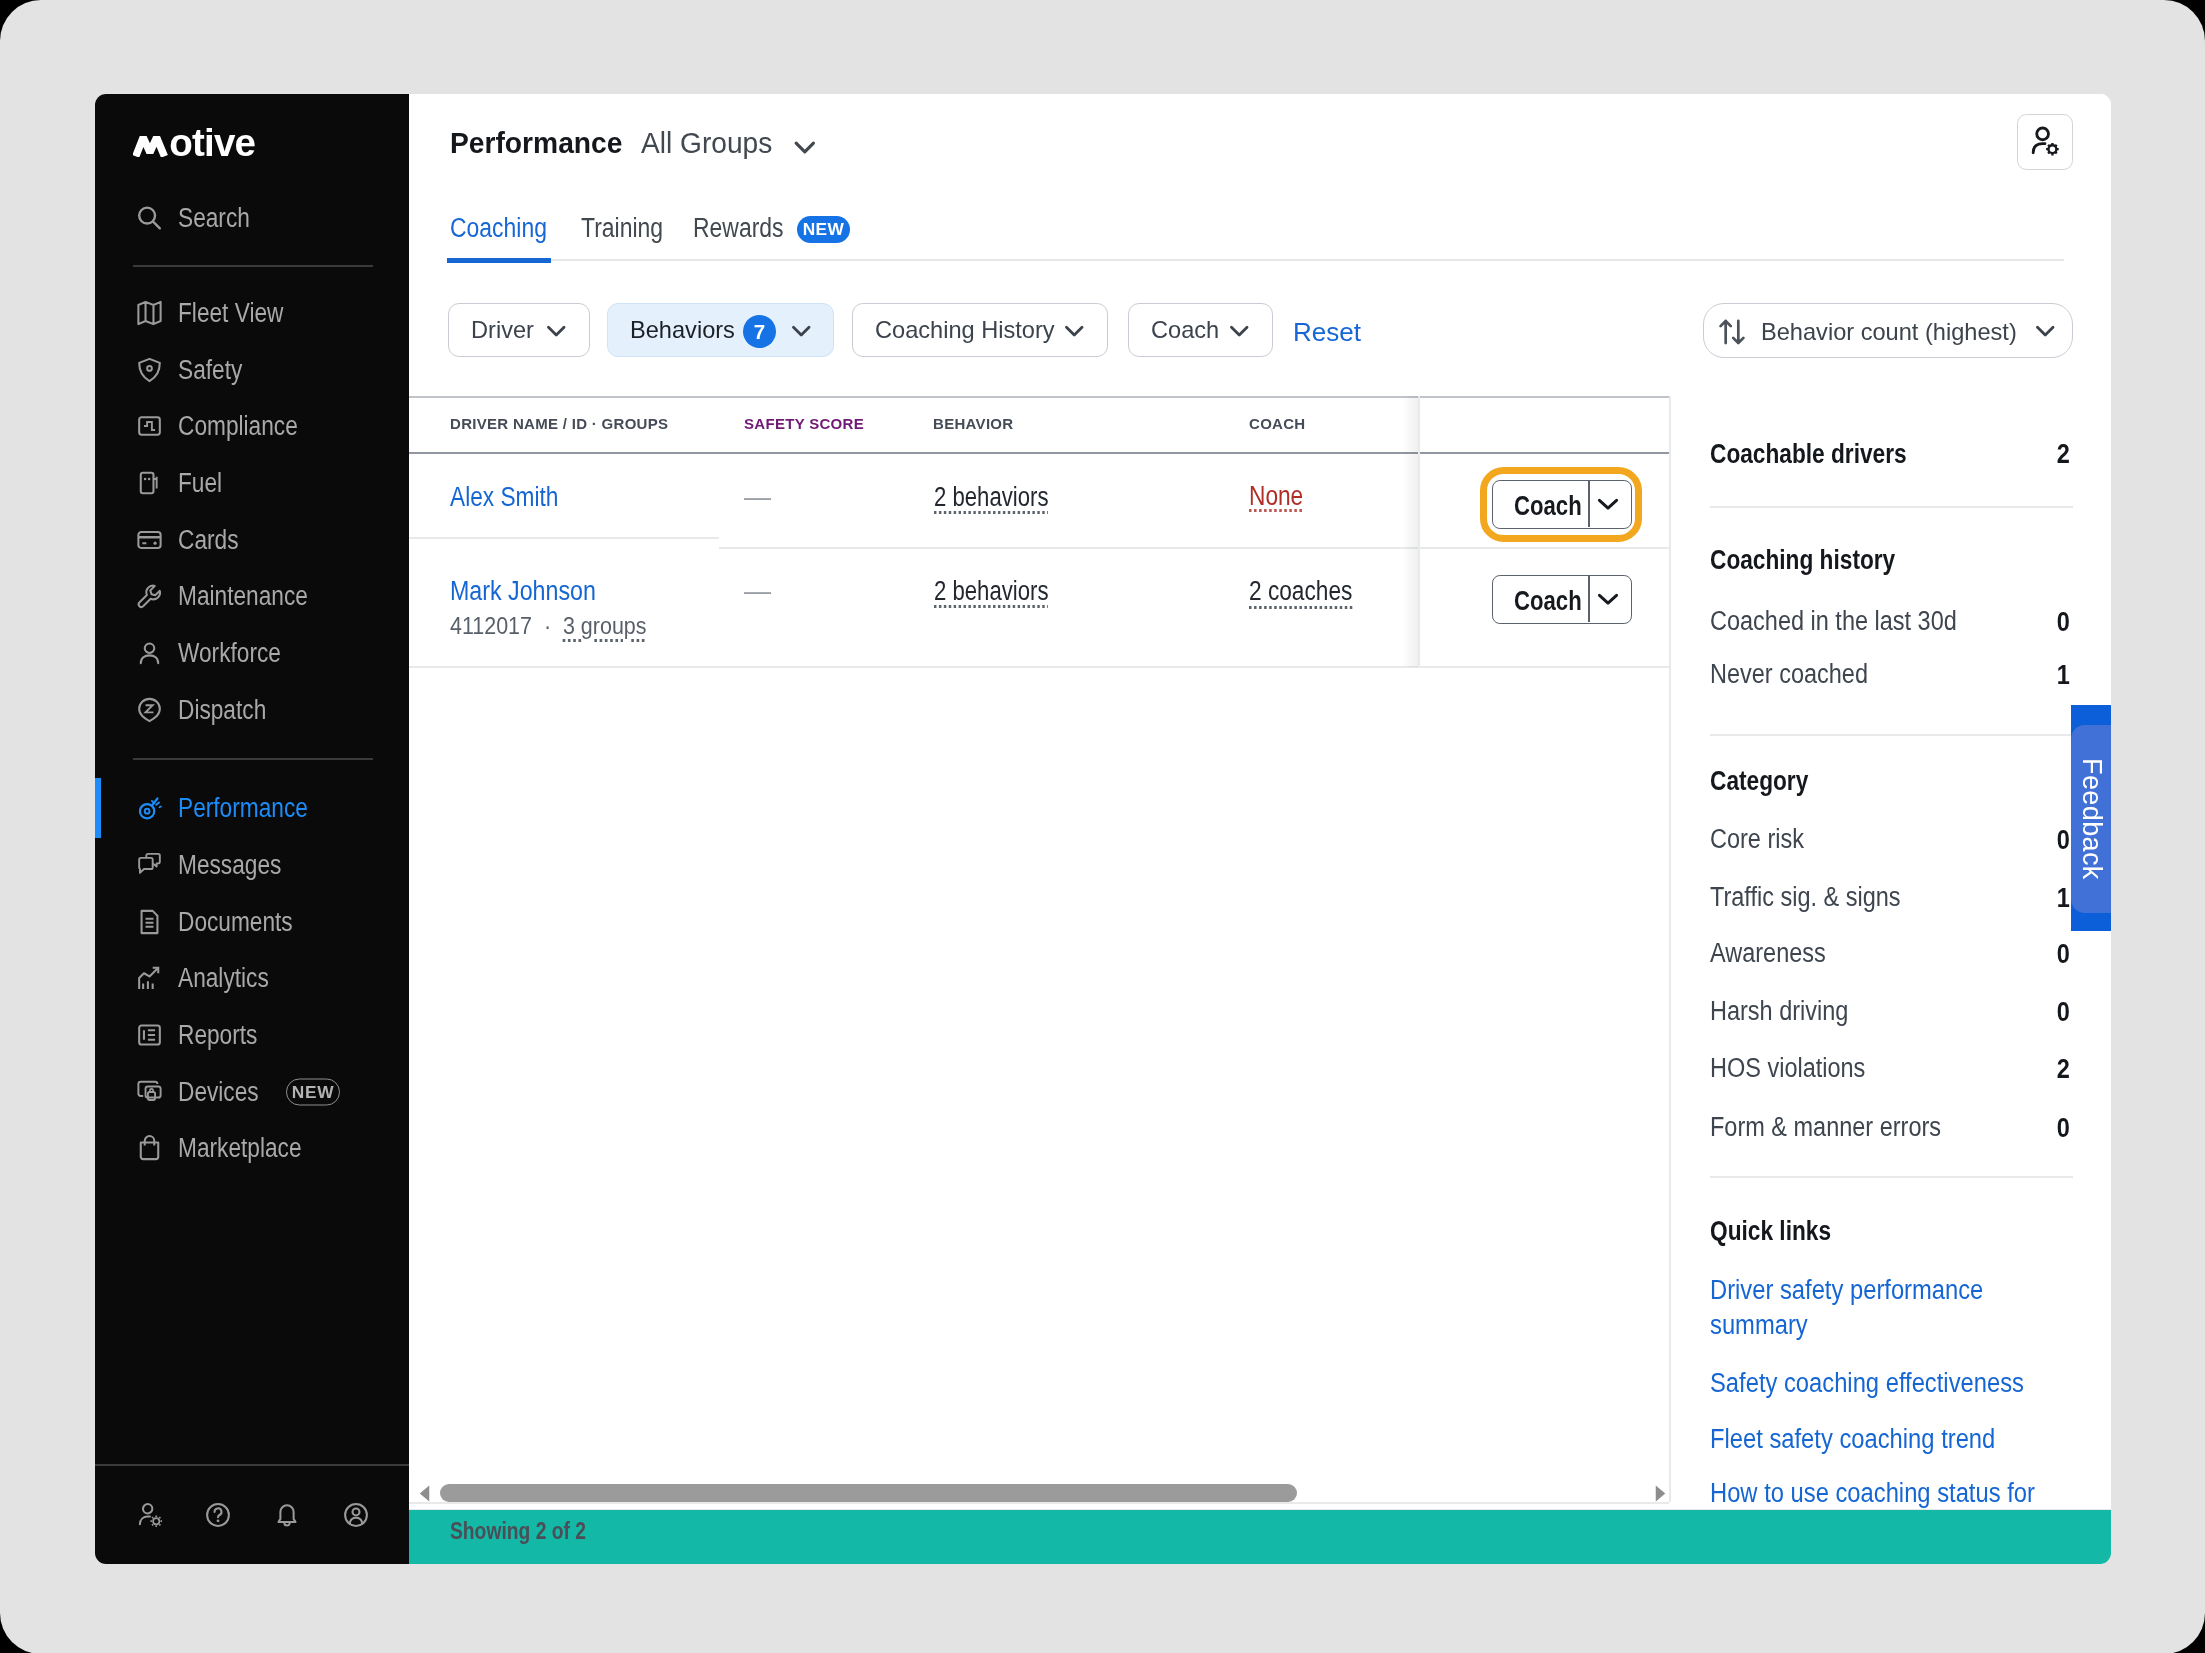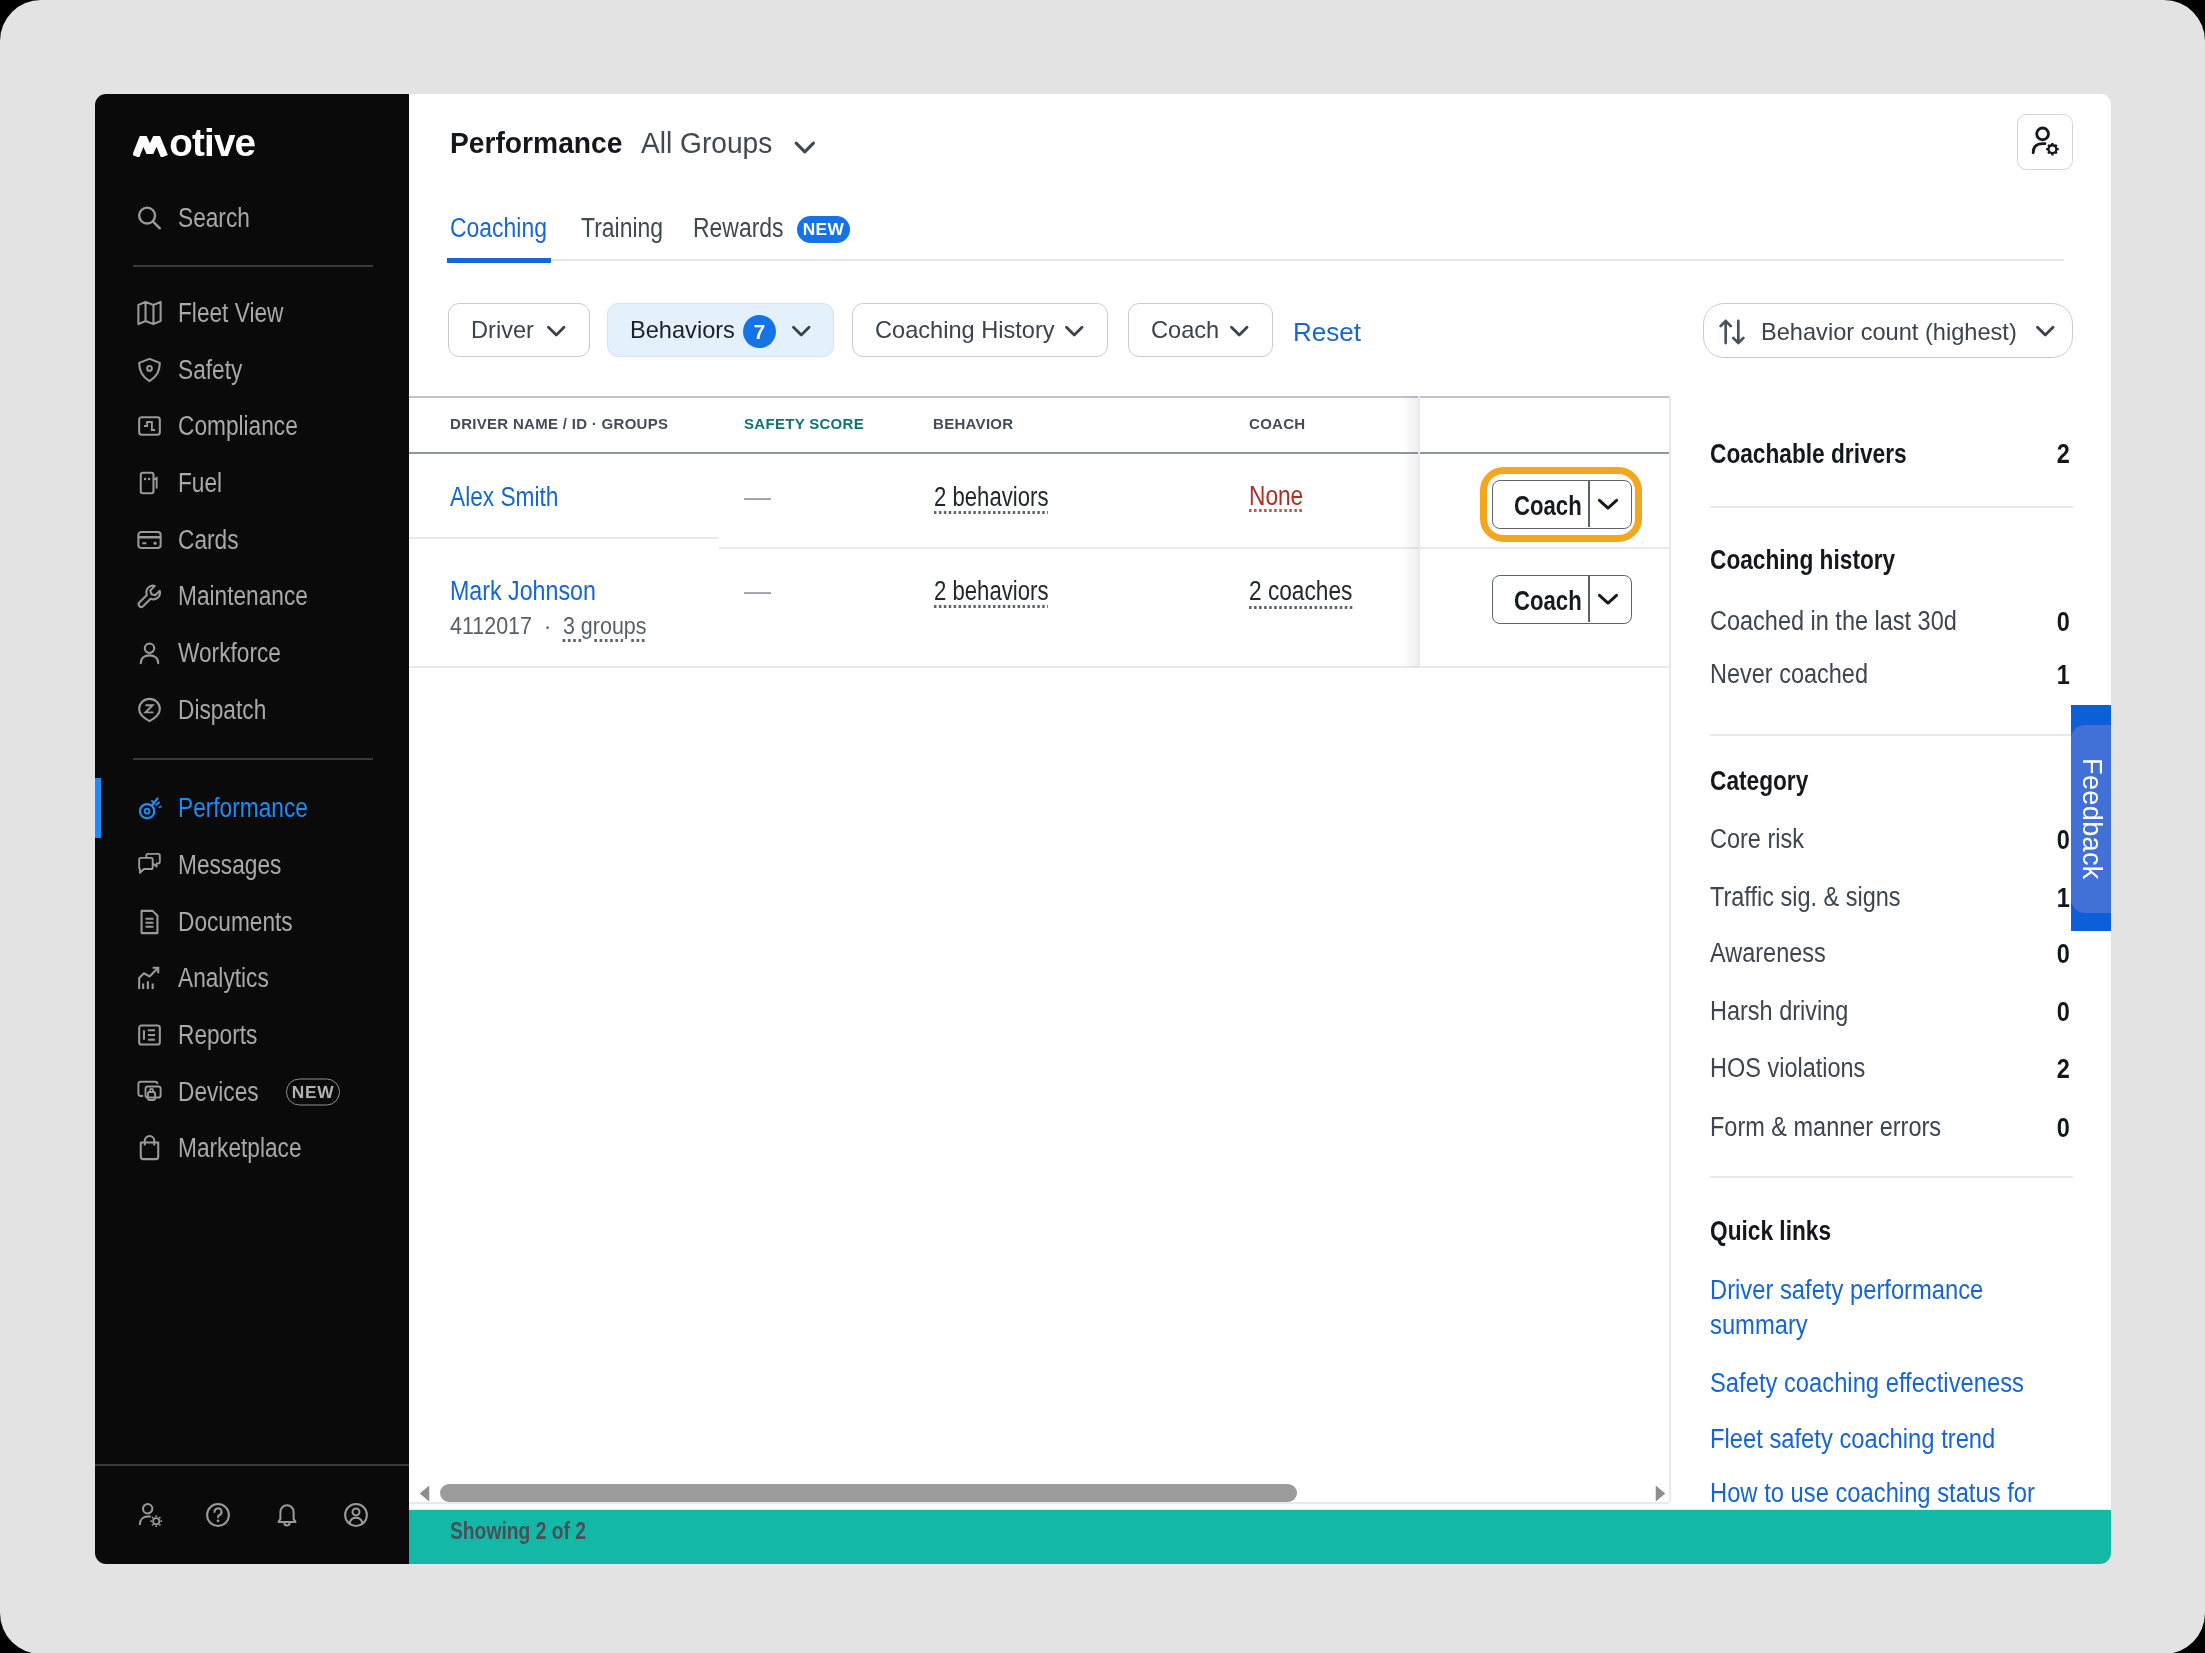--- a/index.html
+++ b/index.html
@@ -249,21 +249,21 @@
           <path d="M27 5 L27 33 M27 33 L20.5 26.5 M27 33 L33.5 26.5" fill="none" stroke="#4a5158" stroke-width="3.4" stroke-linecap="round" stroke-linejoin="round"></path>
         </svg>
       <div class="abs t" style="left:57px; top:15px; font-size:23.6px; color:#3c434c;">Behavior count (highest)</div>
       <svg class="abs" style="left:331px; top:21px;" width="20.5" height="14" viewBox="0 0 26 18">
           <path d="M3 3 L13 13 L23 3" fill="none" stroke="#3c434c" stroke-width="3.6" stroke-linecap="round" stroke-linejoin="round"></path>
         </svg>
     </div>
 
     <div class="abs" style="left:0; top:302px; width:1260px; height:1.6px; background:#c0c4ca;"></div>
     <div class="abs t" style="left:41px; top:321px; font-size:15px; font-weight:700; color:#454c57; letter-spacing:0.3px;">DRIVER NAME / ID · GROUPS</div>
-    <div class="abs t" style="left:335px; top:321px; font-size:15px; font-weight:700; color:#0f766e; letter-spacing:0.3px;">SAFETY SCORE</div>
+    <div class="abs t" style="left:335px; top:321px; font-size:15px; font-weight:700; color:#701a75; letter-spacing:0.3px;">SAFETY SCORE</div>
     <div class="abs t" style="left:524px; top:321px; font-size:15px; font-weight:700; color:#454c57; letter-spacing:0.3px;">BEHAVIOR</div>
     <div class="abs t" style="left:840px; top:321px; font-size:15px; font-weight:700; color:#454c57; letter-spacing:0.3px;">COACH</div>
     <div class="abs" style="left:0; top:358px; width:1260px; height:1.6px; background:#90979f;"></div>
 
     <div class="abs t" style="left:41px; top:388px; font-size:27px; color:#1566d3; transform:scaleX(0.84); transform-origin:0 0;">Alex Smith</div>
     <div class="abs t" style="left:335px; top:388px; font-size:27px; color:#9aa0a6;">—</div>
     <div class="abs t" style="left:525px; top:388px; font-size:27px; color:#23272e; text-decoration:underline dotted #5d646c; text-decoration-thickness:3.2px; text-underline-offset:4.7px; transform:scaleX(0.82); transform-origin:0 0;">2 behaviors</div>
     <div class="abs t" style="left:840px; top:387px; font-size:27px; color:#b02d26; text-decoration:underline dotted #bd5550; text-decoration-thickness:3.2px; text-underline-offset:3.9px; transform:scaleX(0.84); transform-origin:0 0;">None</div>
     <div class="abs hairline" style="left:0; top:443px; width:310px; height:1.6px;"></div>
     <div class="abs hairline" style="left:310px; top:453px; width:950px; height:1.6px;"></div>

